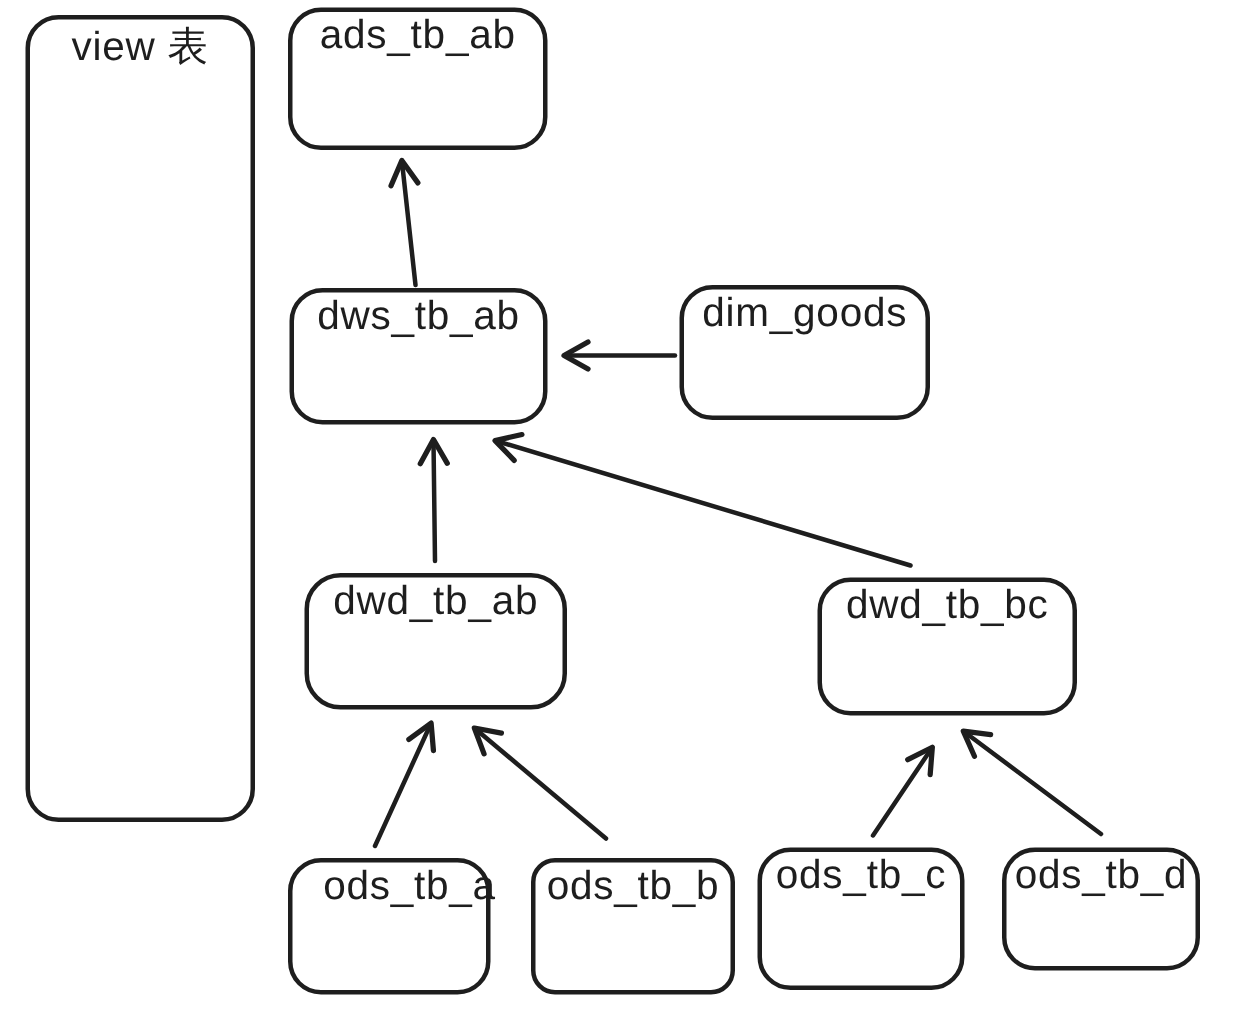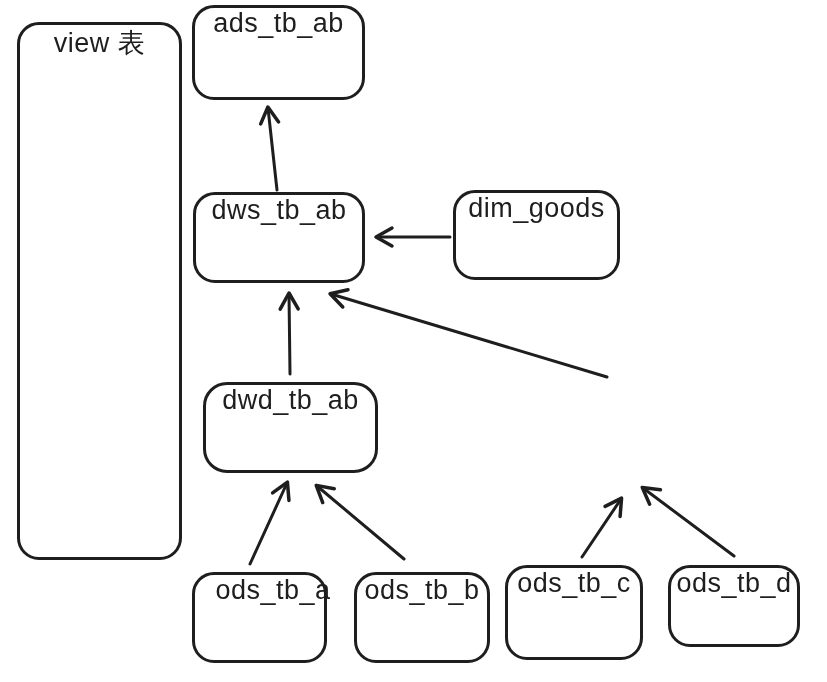--- a/index.html
+++ b/index.html
@@ -55,39 +55,42 @@
   <line x1="277" y1="190" x2="268" y2="108" stroke="#1e1e1e" stroke-width="3" stroke-linecap="round" marker-end="url(#arrowhead)"></line>
       <line x1="450" y1="237" x2="377" y2="237" stroke="#1e1e1e" stroke-width="3" stroke-linecap="round" marker-end="url(#arrowhead)"></line>
       <line x1="290" y1="374" x2="289" y2="294" stroke="#1e1e1e" stroke-width="3" stroke-linecap="round" marker-end="url(#arrowhead)"></line>
       <line x1="607" y1="377" x2="331" y2="294" stroke="#1e1e1e" stroke-width="3" stroke-linecap="round" marker-end="url(#arrowhead)"></line>
       <line x1="250" y1="564" x2="287" y2="483" stroke="#1e1e1e" stroke-width="3" stroke-linecap="round" marker-end="url(#arrowhead)"></line>
       <line x1="404" y1="559" x2="317" y2="486" stroke="#1e1e1e" stroke-width="3" stroke-linecap="round" marker-end="url(#arrowhead)"></line>
       <line x1="582" y1="557" x2="621" y2="499" stroke="#1e1e1e" stroke-width="3" stroke-linecap="round" marker-end="url(#arrowhead)"></line>
       <line x1="734" y1="556" x2="643" y2="488" stroke="#1e1e1e" stroke-width="3" stroke-linecap="round" marker-end="url(#arrowhead)"></line>
     </svg>
 
-<div class="node" style="left: 17px; top: 10px; width: 165px; height: 538px; margin-top: 12px;">
+<div class="node" style="left: 17px; top: 10px; width: 153px; height: 538px;">
       <span>view 表</span>
     </div>
     <div class="node" style="left: 192px; top: 5px; width: 173px; height: 95px;">
       <span>ads_tb_ab</span>
     </div>
     <div class="node" style="left: 453px; top: 190px; width: 167px; height: 90px;">
       <span>dim_goods</span>
     </div>
     <div class="node" style="left: 193px; top: 192px; width: 172px; height: 91px;">
       <span>dws_tb_ab</span>
     </div>
     <div class="node" style="left: 203px; top: 382px; width: 175px; height: 91px; border-radius: 24px;">
       <span>dwd_tb_ab</span>
     </div>
+    <div class="node" style="left: 545px; top: 385px; width: 173px; height: 92px;">
+      <span>dwd_tb_bc</span>
+    </div>
     <div class="node" style="left: 192px; top: 572px; width: 135px; height: 91px; padding-left: 27px;">
       <span>ods_tb_a</span>
     </div>
-    <div class="node" style="left: 354px; top: 572px; width: 136px; height: 91px;">
+    <div class="node" style="left: 354px; top: 572px; width: 136px; height: 91px; border-radius: 16px;">
       <span>ods_tb_b</span>
     </div>
     <div class="node" style="left: 505px; top: 565px; width: 138px; height: 95px;">
       <span>ods_tb_c</span>
     </div>
     <div class="node" style="left: 668px; top: 565px; width: 132px; height: 82px;">
       <span>ods_tb_d</span>
     </div>
   </div>
 

